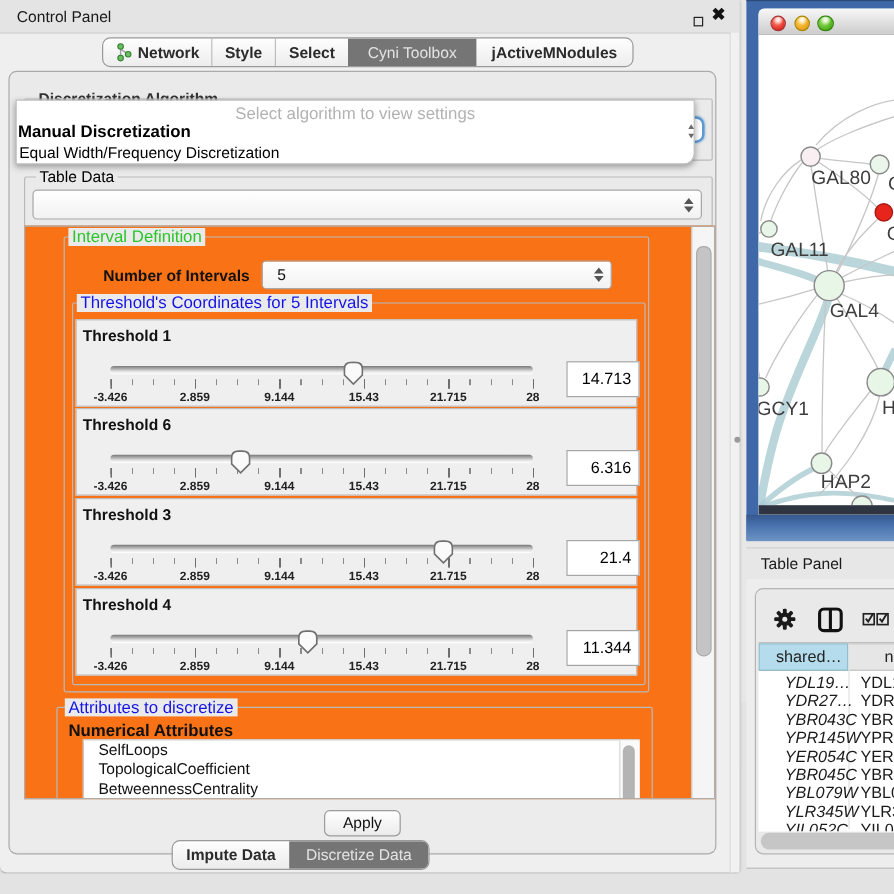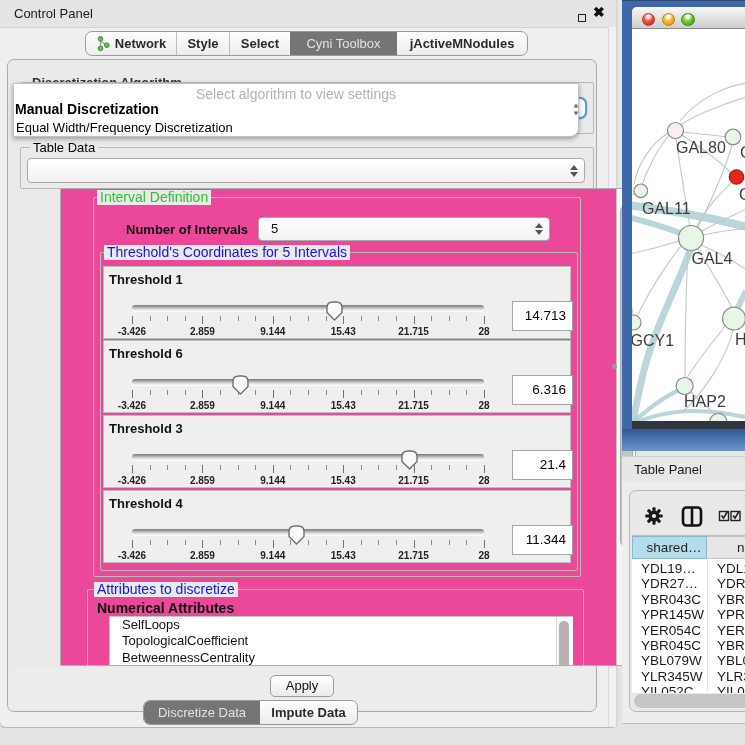--- a/index.html
+++ b/index.html
@@ -95,21 +95,21 @@
           <path d="M3,0.5 L5.4,4.5 L0.6,4.5 Z M3,12.5 L5.4,8.5 L0.6,8.5 Z" fill="#6b6b6b"></path>
         </svg>
 
       <div class="group abs" style="left:12px;top:87px;width:572px;height:40px;">
         <span class="gtitle" style="left:9px;font-size:13px;">Table Data</span>
         <div class="combo abs" style="left:6px;top:10px;width:556px;height:23px;">
             <span class="stepper"></span>
         </div>
       </div>
 
-      <div class="abs" style="left:12px;top:128px;width:574px;height:476px;border:1px solid #adadad;background:#ec4899;overflow:hidden;margin-left:40px;">
+      <div class="abs" style="left:12px;top:128px;width:574px;height:476px;border:1px solid #adadad;background:#f97316;overflow:hidden;">
 
         <div class="group abs" style="left:32px;top:8px;width:486px;height:378px;">
           <span class="gtitle" style="color:#2bc52b;left:3px;">Interval Definition</span>
           <div class="abs" style="left:32px;top:24px;font-size:13px;font-weight:bold;color:#111;">Number of Intervals</div>
           <div class="combo abs" style="left:164px;top:19px;width:290px;height:22px;">
             <span class="ct">5</span>
               <span class="stepper"></span>
           </div>
 
           <div class="group abs" style="left:6px;top:54px;width:476px;height:317px;">
@@ -217,22 +217,22 @@
         </svg>Network</div>
       <div class="segsep"></div>
       <div class="seg" style="width:52px;">Style</div>
       <div class="segsep"></div>
       <div class="seg" style="width:60px;">Select</div>
       <div class="seg segsel" style="width:107px;">Cyni Toolbox</div>
       <div class="seg" style="width:130px;">jActiveMNodules</div>
     </div>
 
     <div id="bottabs" class="abs">
+      <div class="seg" style="width:97px;">Impute Data</div>
       <div class="seg segsel" style="width:116px;">Discretize Data</div>
-      <div class="seg" style="width:97px;">Impute Data</div>
     </div>
   </div>
 
   <div id="netframe" class="abs">
     <div class="abs" style="left:0;top:428px;width:123px;height:22px;background:linear-gradient(#35588e,#4871ae 40%,#6b91c2 95%);"></div>
     <div id="netwin" class="abs">
       <div id="nettitle" class="abs">
         <span class="tl" style="left:9.5px;background:radial-gradient(circle at 50% 22%,rgba(255,255,255,0.85) 0 12%,rgba(255,255,255,0) 45%),radial-gradient(circle at 40% 35%,#ff8576,#e5352a 65%,#b5251c);border:0.5px solid #a33;"></span>
         <span class="tl" style="left:29.5px;background:radial-gradient(circle at 50% 22%,rgba(255,255,255,0.85) 0 12%,rgba(255,255,255,0) 45%),radial-gradient(circle at 40% 35%,#ffd257,#eda41d 65%,#c07f12);border:0.5px solid #a80;"></span>
         <span class="tl" style="left:49px;background:radial-gradient(circle at 50% 22%,rgba(255,255,255,0.85) 0 12%,rgba(255,255,255,0) 45%),radial-gradient(circle at 40% 35%,#a5e46a,#54b31e 65%,#3c8f14);border:0.5px solid #381;"></span>
@@ -327,21 +327,21 @@
           <rect x="86" y="5.5" width="9" height="9"></rect>
           <path d="M76.5,9.5 L78.5,12 L82.5,5.5" stroke-width="1.6"></path>
           <path d="M88,9.5 L90,12 L94,5.5" stroke-width="1.6"></path>
         </g>
       </svg>
       <div class="abs" style="left:2px;top:44px;width:128px;height:157px;background:#fff;border-top:1px solid #bdbdbd;overflow:hidden;">
         <div class="abs" style="left:0;top:0;width:75px;height:23px;background:#b5dcec;border:1px solid #8fb6c6;box-sizing:border-box;text-align:center;text-indent:9px;font-size:13.5px;line-height:22px;color:#222;">shared…</div>
         <div class="abs" style="left:75px;top:0;width:53px;height:23px;background:#e6e6e6;border-top:1px solid #c2c2c2;border-bottom:1px solid #c2c2c2;box-sizing:border-box;font-size:13.5px;line-height:22px;color:#222;"><span style="margin-left:30px;">n…</span></div>
         <div class="abs" style="left:75px;top:22px;width:1px;height:133px;background:#e0e0e0;"></div>
         <div class="abs" style="left:0;top:25px;width:128px;height:132px;overflow:hidden;">
-          <div class="abs" style="left:9px;top:0;font-size:13.5px;color:#1a1a1a;line-height:15.4px;">
+          <div class="abs" style="left:22px;top:0;font-size:13.5px;color:#1a1a1a;line-height:15.4px;font-style:italic;">
             YDL19…<br>YDR27…<br>YBR043C<br>YPR145W<br>YER054C<br>YBR045C<br>YBL079W<br>YLR345W<br>YIL052C</div>
           <div class="abs" style="left:85px;top:0;font-size:13.5px;color:#1a1a1a;line-height:15.4px;">
             YDL1<br>YDR2<br>YBR0<br>YPR1<br>YER0<br>YBR0<br>YBL0<br>YLR3<br>YIL0</div>
         </div>
       </div>
       <div class="abs" style="left:4px;top:203px;width:124px;height:14px;background:#c6c6c6;border-radius:7px;"></div>
     </div>
   </div>
   <div class="abs" style="left:612px;top:364px;width:5px;height:5px;border-radius:50%;background:#9a9a9a;"></div>
   <div class="abs" style="left:0;top:728px;width:745px;height:17px;background:#e3e3e3;"></div>

